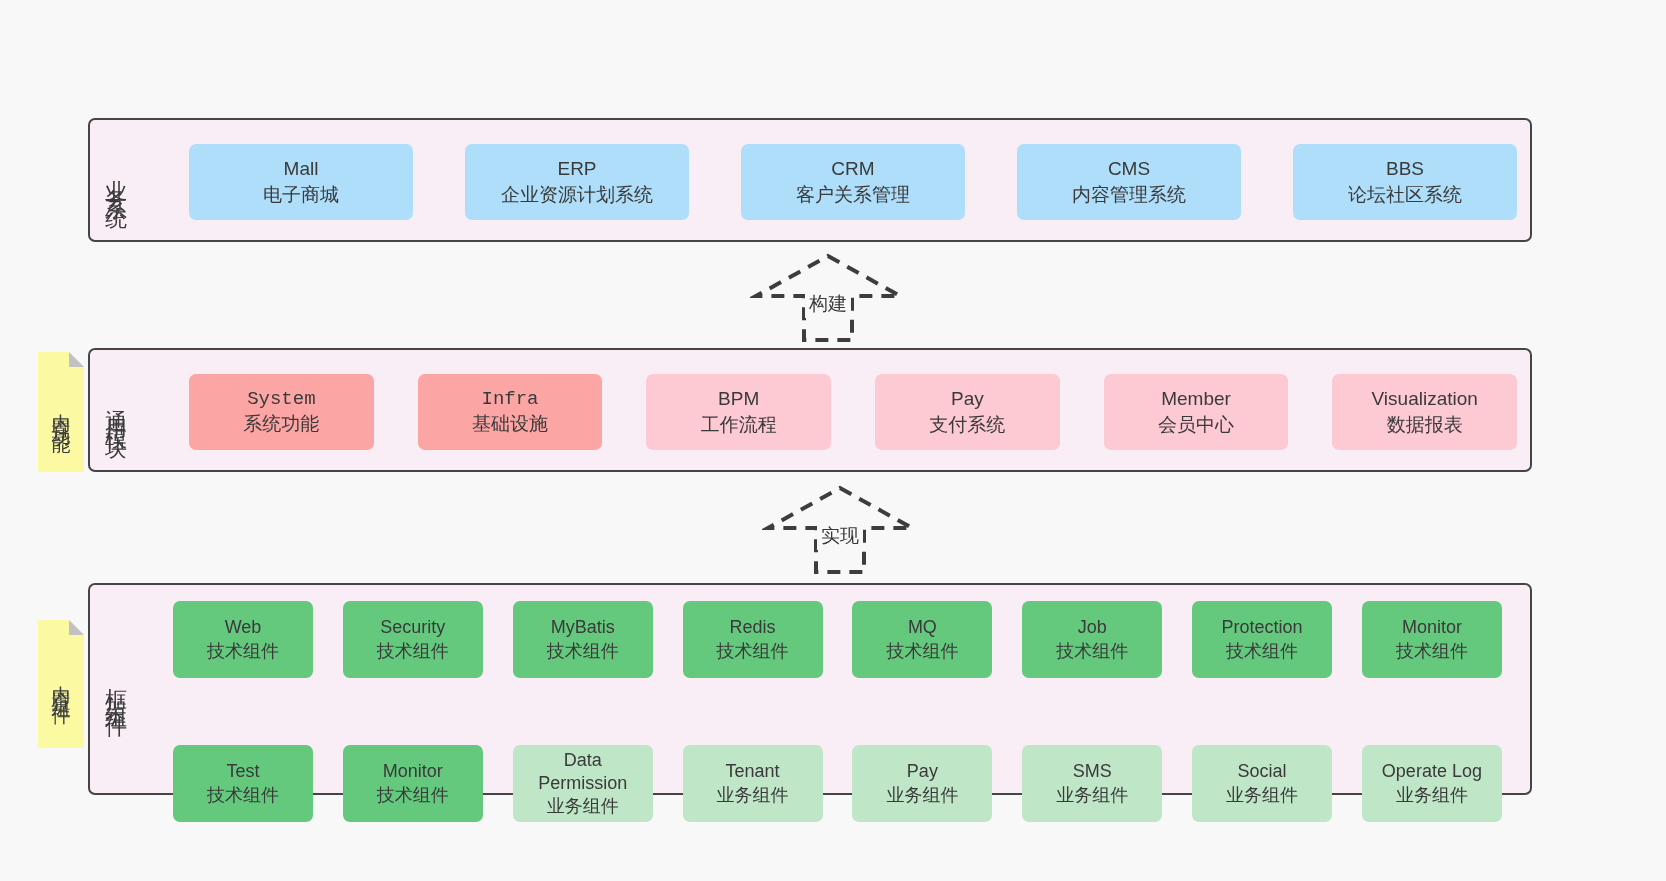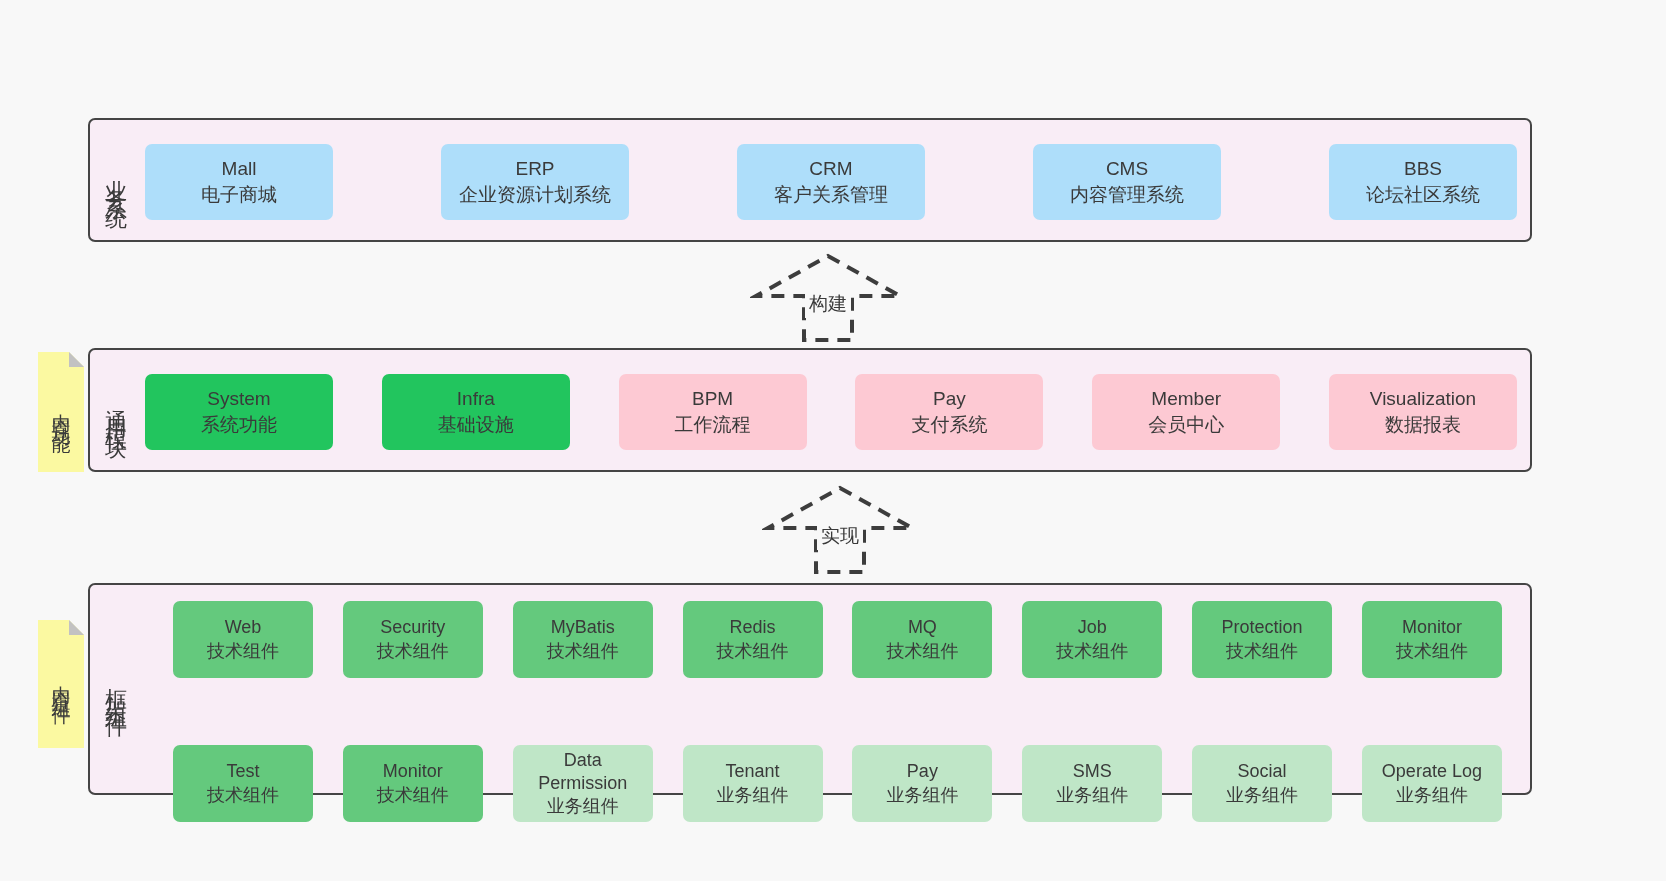--- a/index.html
+++ b/index.html
@@ -26,24 +26,24 @@
   }
   #band1 .box-row,#band2 .box-row{top:24px;height:76px;}
   #band3 .box-row{left:55px;right:28px;height:77px;padding-left:28px;}
   #band3 .row1{top:16px;}
   #band3 .row2{top:116px;margin-top:44px;}
   .box{
     border-radius:7px;display:flex;flex-direction:column;
     justify-content:center;align-items:center;text-align:center;
     font-size:19px;line-height:1.38;padding:2px 6px;box-sizing:border-box;
   }
-  .w6{width:188px;}
+  .w6{width:224px;margin-left:44px;}
   .w8{width:140px;font-size:18px;line-height:1.28;}
   .blue{background:#aedefa;}
-  .red{background:#22c55e;}
+  .red{background:#fca5a5;font-family:Liberation Mono, monospace;}
   .pink{background:#fdc9d3;text-align:right;}
   .green{background:#64c97d;}
   .lightgreen{background:#bfe6c7;}
   .sticky{
     position:absolute;width:46px;background:#fbf9a1;
     display:flex;align-items:center;justify-content:center;
   }
   #sticky2{left:38px;top:352px;height:120px;}
   #sticky3{left:38px;top:620px;height:128px;}
   .sticky::before{

